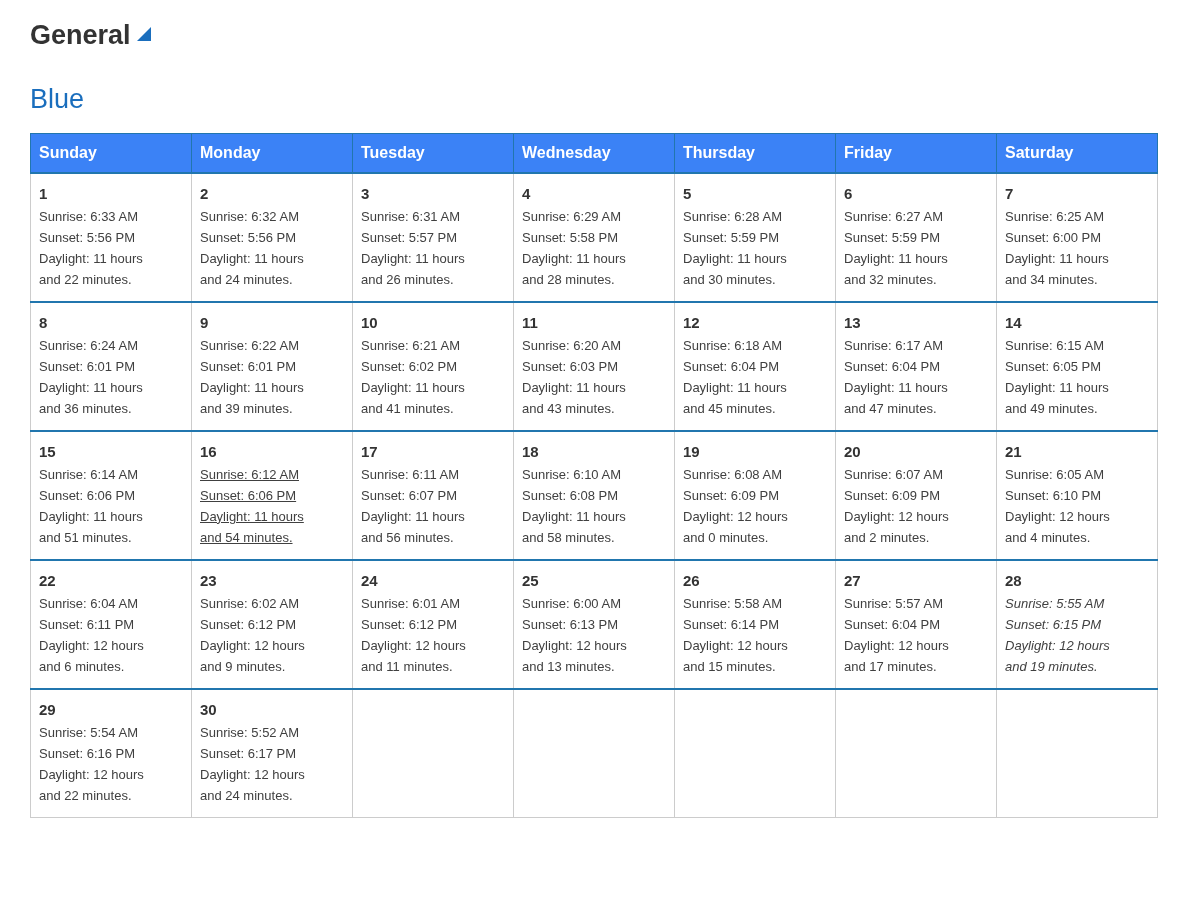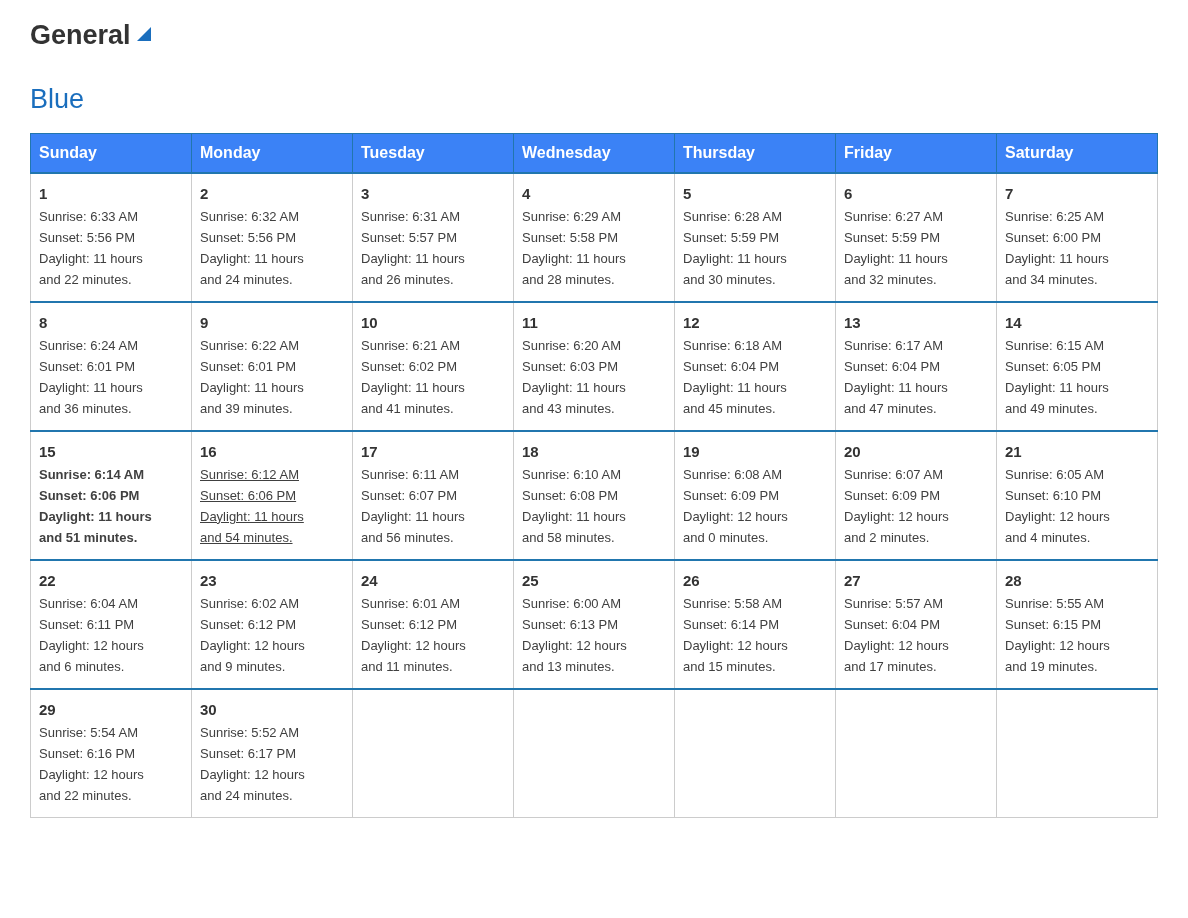--- a/index.html
+++ b/index.html
@@ -175,21 +175,21 @@
         <td><span class="day-num">13</span><span class="day-info" style="white-space: pre-line;">Sunrise: 6:17 AM
 Sunset: 6:04 PM
 Daylight: 11 hours
 and 47 minutes.</span></td>
         <td><span class="day-num">14</span><span class="day-info" style="white-space: pre-line;">Sunrise: 6:15 AM
 Sunset: 6:05 PM
 Daylight: 11 hours
 and 49 minutes.</span></td>
       </tr>
       <tr>
-        <td><span class="day-num">15</span><span class="day-info" style="white-space: pre-line; font-weight: bold;">Sunrise: 6:14 AM
+        <td><span class="day-num">15</span><span class="day-info" style="white-space: pre-line;">Sunrise: 6:14 AM
 Sunset: 6:06 PM
 Daylight: 11 hours
 and 51 minutes.</span></td>
         <td><span class="day-num">16</span><span class="day-info" style="white-space: pre-line; text-decoration: underline;">Sunrise: 6:12 AM
 Sunset: 6:06 PM
 Daylight: 11 hours
 and 54 minutes.</span></td>
         <td><span class="day-num">17</span><span class="day-info" style="white-space: pre-line;">Sunrise: 6:11 AM
 Sunset: 6:07 PM
 Daylight: 11 hours
@@ -229,21 +229,21 @@
 Daylight: 12 hours
 and 13 minutes.</span></td>
         <td><span class="day-num">26</span><span class="day-info" style="white-space: pre-line;">Sunrise: 5:58 AM
 Sunset: 6:14 PM
 Daylight: 12 hours
 and 15 minutes.</span></td>
         <td><span class="day-num">27</span><span class="day-info" style="white-space: pre-line;">Sunrise: 5:57 AM
 Sunset: 6:04 PM
 Daylight: 12 hours
 and 17 minutes.</span></td>
-        <td><span class="day-num">28</span><span class="day-info" style="white-space: pre-line;">Sunrise: 5:55 AM
+        <td><span class="day-num">28</span><span class="day-info" style="white-space: pre-line; font-style: italic;">Sunrise: 5:55 AM
 Sunset: 6:15 PM
 Daylight: 12 hours
 and 19 minutes.</span></td>
       </tr>
       <tr>
         <td><span class="day-num">29</span><span class="day-info" style="white-space: pre-line;">Sunrise: 5:54 AM
 Sunset: 6:16 PM
 Daylight: 12 hours
 and 22 minutes.</span></td>
         <td><span class="day-num">30</span><span class="day-info" style="white-space: pre-line;">Sunrise: 5:52 AM

